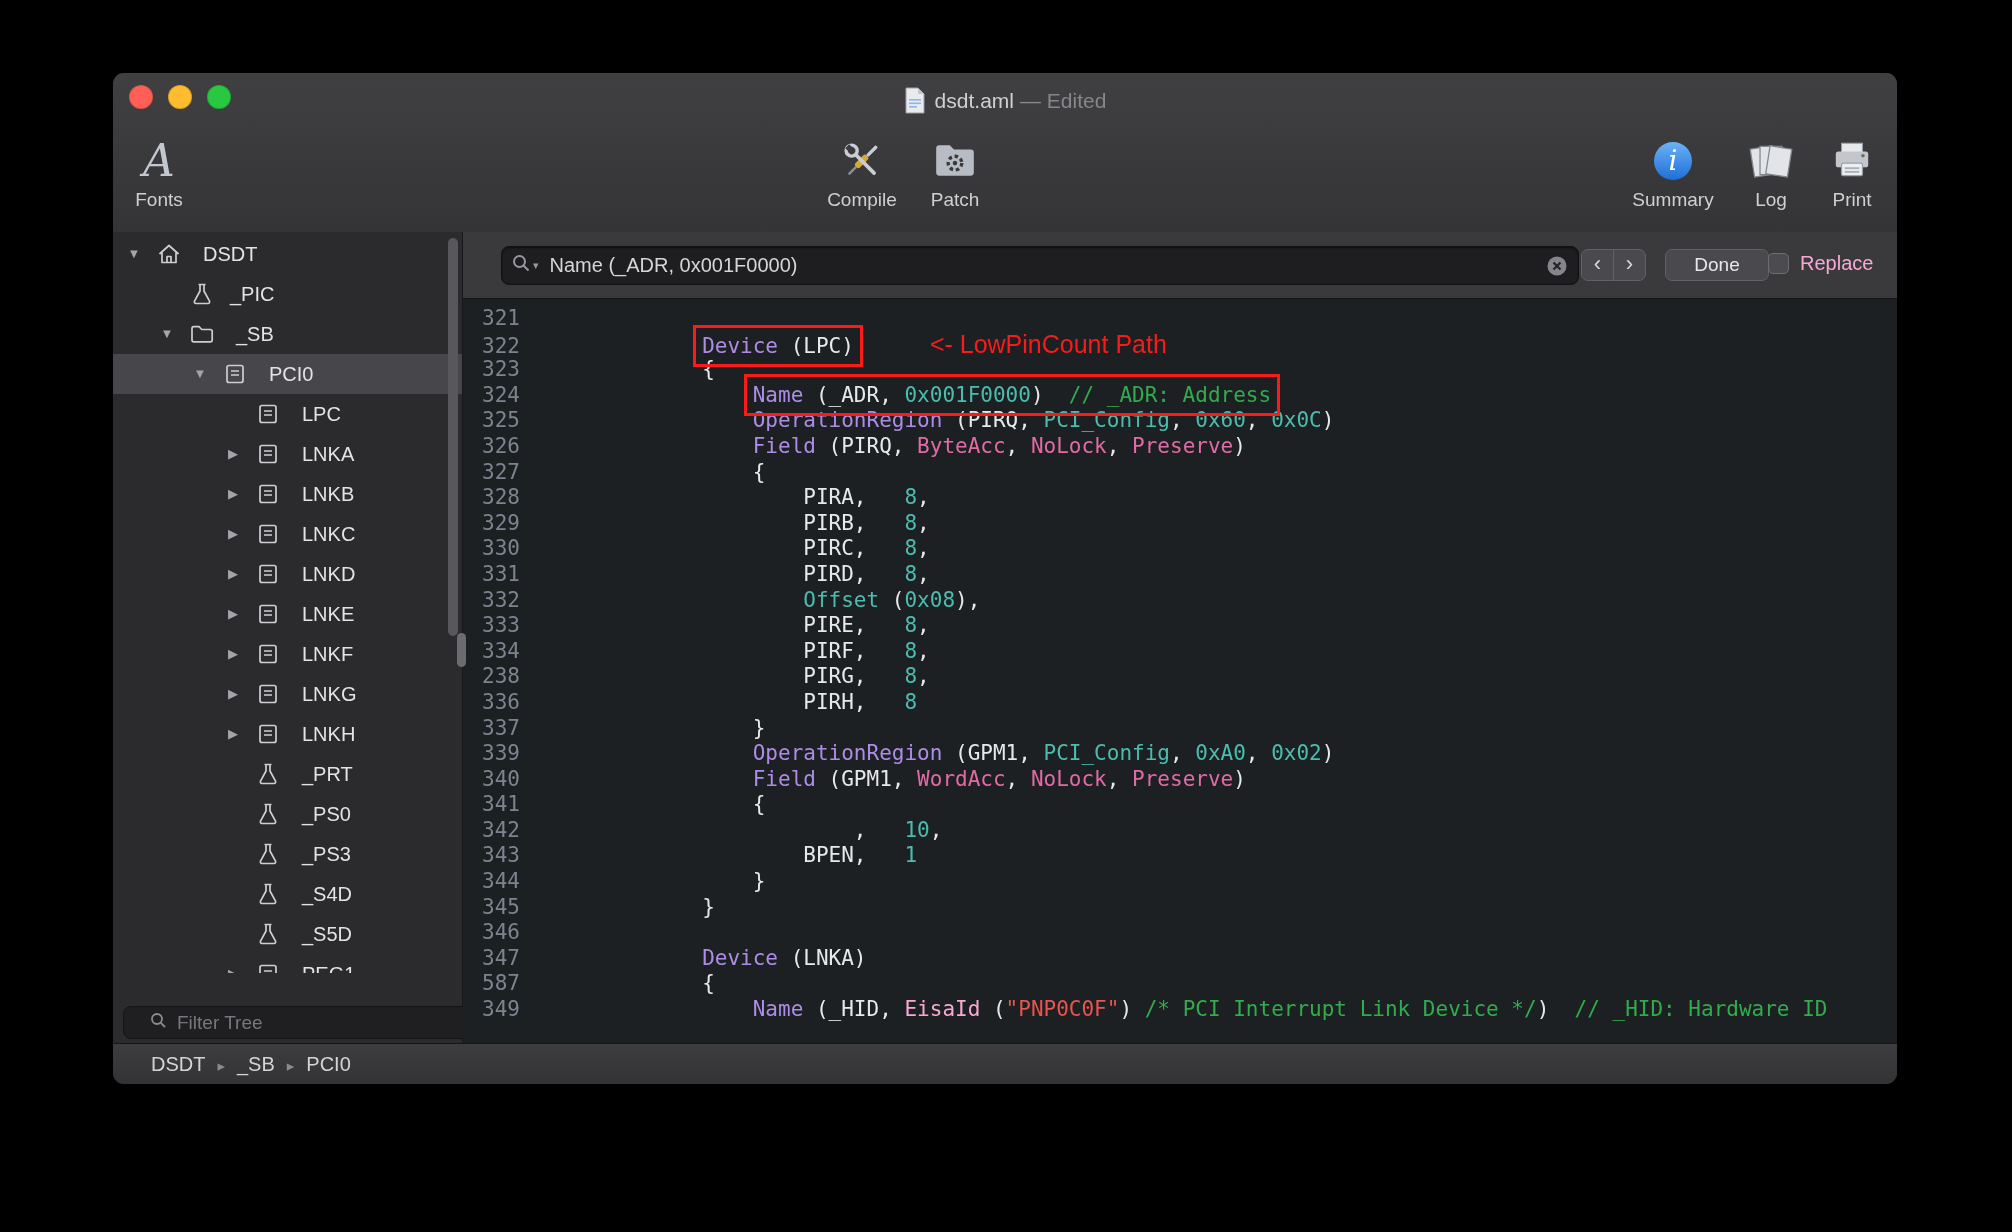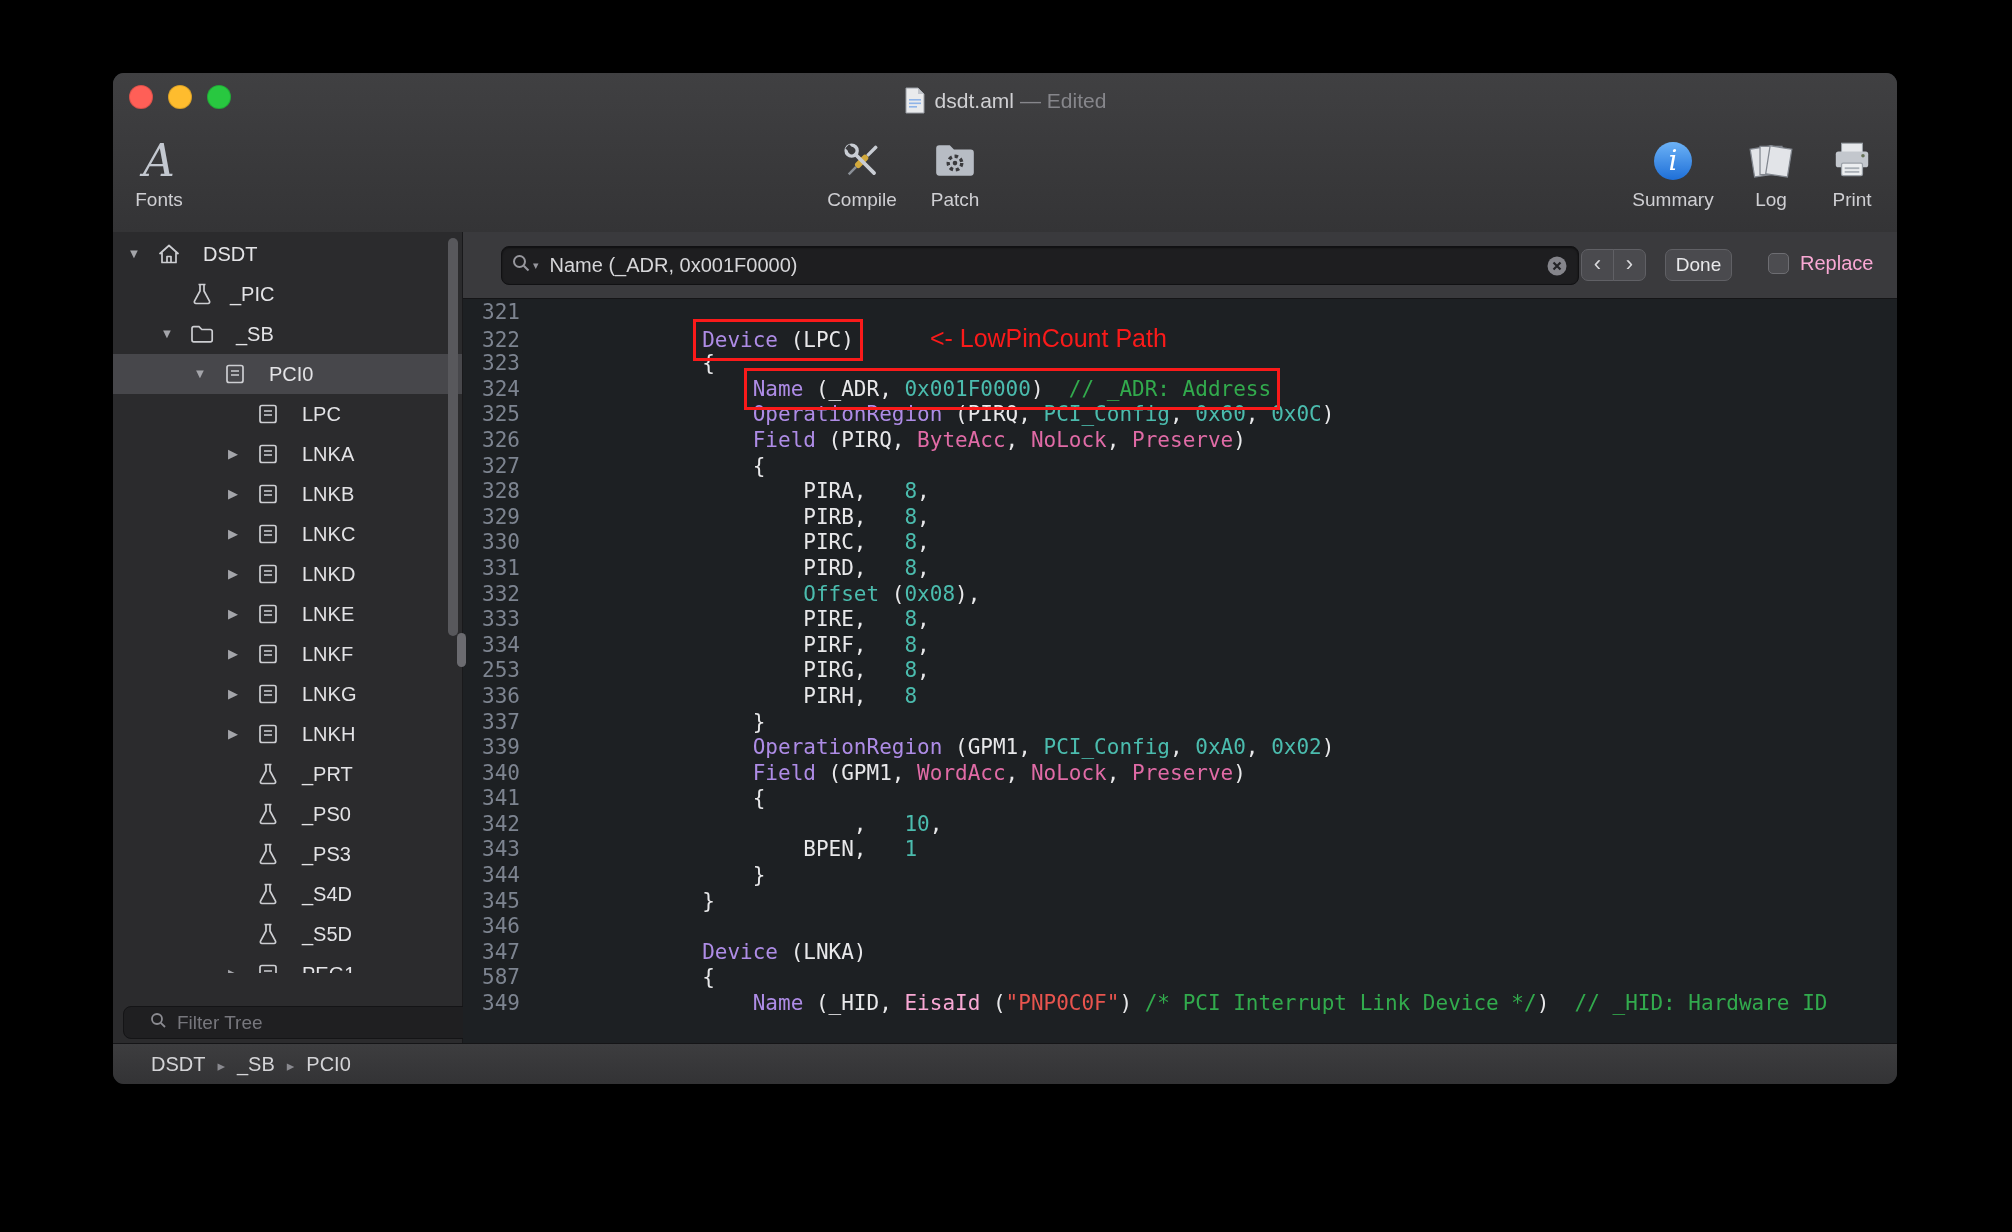--- a/index.html
+++ b/index.html
@@ -56,29 +56,29 @@
                 box-shadow:inset 0 1px 2px rgba(0,0,0,.5);}
   .search-chevron{font-size:11px;color:#97979d;margin-left:2px;}
   .search-field input{flex:1;margin-left:9px;background:none;border:0;outline:0;
                       color:#d6d6d9;font:20px "Liberation Sans",sans-serif;}
   .clear-btn{width:22px;height:22px;cursor:default;}
   .nav-group{position:absolute;left:1118px;top:17px;display:flex;}
   .nav-btn{width:33px;height:32px;background:#4a4a4e;border:1px solid #606065;color:#d9d9dc;
            font-size:22px;line-height:28px;text-align:center;cursor:default;box-sizing:border-box;}
   .nav-btn.prev{border-radius:7px 0 0 7px;}
   .nav-btn.next{border-radius:0 7px 7px 0;margin-left:-1px;}
-  .done-btn{position:absolute;left:1202px;top:17px;width:67px;height:32px;border-radius:7px;
+  .done-btn{position:absolute;left:1202px;top:17px;width:104px;height:32px;border-radius:7px;
             background:#4a4a4e;border:1px solid #606065;color:#e8e8ea;font-size:19px;
             text-align:center;line-height:30px;box-sizing:border-box;cursor:default;}
   .replace-wrap{position:absolute;left:1305px;top:20px;display:flex;align-items:center;}
   .checkbox{width:21px;height:21px;border-radius:5px;background:#4c4c50;border:1px solid #6d6d72;box-sizing:border-box;}
   .replace-label{margin-left:11px;font-size:20px;color:#f9a8d4;}
 
   
-  .editor{position:absolute;top:66px;left:0;right:0;bottom:0;padding-top:2px;
+  .editor{position:absolute;top:66px;left:0;right:0;bottom:0;padding-top:8px;
           font-family:"DejaVu Sans Mono",monospace;font-size:21px;overflow:hidden;}
   .cl{height:25.6px;line-height:25.6px;white-space:pre;}
   .ln{display:inline-block;width:57px;text-align:right;color:#7d8490;}
   .codetext{margin-left:81px;}
   .tok-p{color:#e8e8ea}
   .tok-k{color:#ae8ce6}
   .tok-t{color:#4bbcae}
   .tok-a{color:#e06ba6}
   .tok-c{color:#32ab4d}
   .tok-s{color:#e8544e}
@@ -392,21 +392,21 @@
           <div class="cl"><span class="ln">325</span><span class="codetext"><span class="tok-p">            </span><span class="tok-k">OperationRegion</span><span class="tok-p"> (PIRQ, </span><span class="tok-t">PCI_Config</span><span class="tok-p">, </span><span class="tok-t">0x60</span><span class="tok-p">, </span><span class="tok-t">0x0C</span><span class="tok-p">)</span></span></div>
           <div class="cl"><span class="ln">326</span><span class="codetext"><span class="tok-p">            </span><span class="tok-k">Field</span><span class="tok-p"> (PIRQ, </span><span class="tok-a">ByteAcc</span><span class="tok-p">, </span><span class="tok-a">NoLock</span><span class="tok-p">, </span><span class="tok-a">Preserve</span><span class="tok-p">)</span></span></div>
           <div class="cl"><span class="ln">327</span><span class="codetext"><span class="tok-p">            {</span></span></div>
           <div class="cl"><span class="ln">328</span><span class="codetext"><span class="tok-p">                PIRA,   </span><span class="tok-t">8</span><span class="tok-p">,</span></span></div>
           <div class="cl"><span class="ln">329</span><span class="codetext"><span class="tok-p">                PIRB,   </span><span class="tok-t">8</span><span class="tok-p">,</span></span></div>
           <div class="cl"><span class="ln">330</span><span class="codetext"><span class="tok-p">                PIRC,   </span><span class="tok-t">8</span><span class="tok-p">,</span></span></div>
           <div class="cl"><span class="ln">331</span><span class="codetext"><span class="tok-p">                PIRD,   </span><span class="tok-t">8</span><span class="tok-p">,</span></span></div>
           <div class="cl"><span class="ln">332</span><span class="codetext"><span class="tok-p">                </span><span class="tok-t">Offset</span><span class="tok-p"> (</span><span class="tok-t">0x08</span><span class="tok-p">),</span></span></div>
           <div class="cl"><span class="ln">333</span><span class="codetext"><span class="tok-p">                PIRE,   </span><span class="tok-t">8</span><span class="tok-p">,</span></span></div>
           <div class="cl"><span class="ln">334</span><span class="codetext"><span class="tok-p">                PIRF,   </span><span class="tok-t">8</span><span class="tok-p">,</span></span></div>
-          <div class="cl"><span class="ln">253</span><span class="codetext"><span class="tok-p">                PIRG,   </span><span class="tok-t">8</span><span class="tok-p">,</span></span></div>
+          <div class="cl"><span class="ln">238</span><span class="codetext"><span class="tok-p">                PIRG,   </span><span class="tok-t">8</span><span class="tok-p">,</span></span></div>
           <div class="cl"><span class="ln">336</span><span class="codetext"><span class="tok-p">                PIRH,   </span><span class="tok-t">8</span></span></div>
           <div class="cl"><span class="ln">337</span><span class="codetext"><span class="tok-p">            }</span></span></div>
           <div class="cl"><span class="ln">339</span><span class="codetext"><span class="tok-p">            </span><span class="tok-k">OperationRegion</span><span class="tok-p"> (GPM1, </span><span class="tok-t">PCI_Config</span><span class="tok-p">, </span><span class="tok-t">0xA0</span><span class="tok-p">, </span><span class="tok-t">0x02</span><span class="tok-p">)</span></span></div>
           <div class="cl"><span class="ln">340</span><span class="codetext"><span class="tok-p">            </span><span class="tok-k">Field</span><span class="tok-p"> (GPM1, </span><span class="tok-a">WordAcc</span><span class="tok-p">, </span><span class="tok-a">NoLock</span><span class="tok-p">, </span><span class="tok-a">Preserve</span><span class="tok-p">)</span></span></div>
           <div class="cl"><span class="ln">341</span><span class="codetext"><span class="tok-p">            {</span></span></div>
           <div class="cl"><span class="ln">342</span><span class="codetext"><span class="tok-p">                    ,   </span><span class="tok-t">10</span><span class="tok-p">,</span></span></div>
           <div class="cl"><span class="ln">343</span><span class="codetext"><span class="tok-p">                BPEN,   </span><span class="tok-t">1</span></span></div>
           <div class="cl"><span class="ln">344</span><span class="codetext"><span class="tok-p">            }</span></span></div>
           <div class="cl"><span class="ln">345</span><span class="codetext"><span class="tok-p">        }</span></span></div>
           <div class="cl"><span class="ln">346</span><span class="codetext"></span></div>

